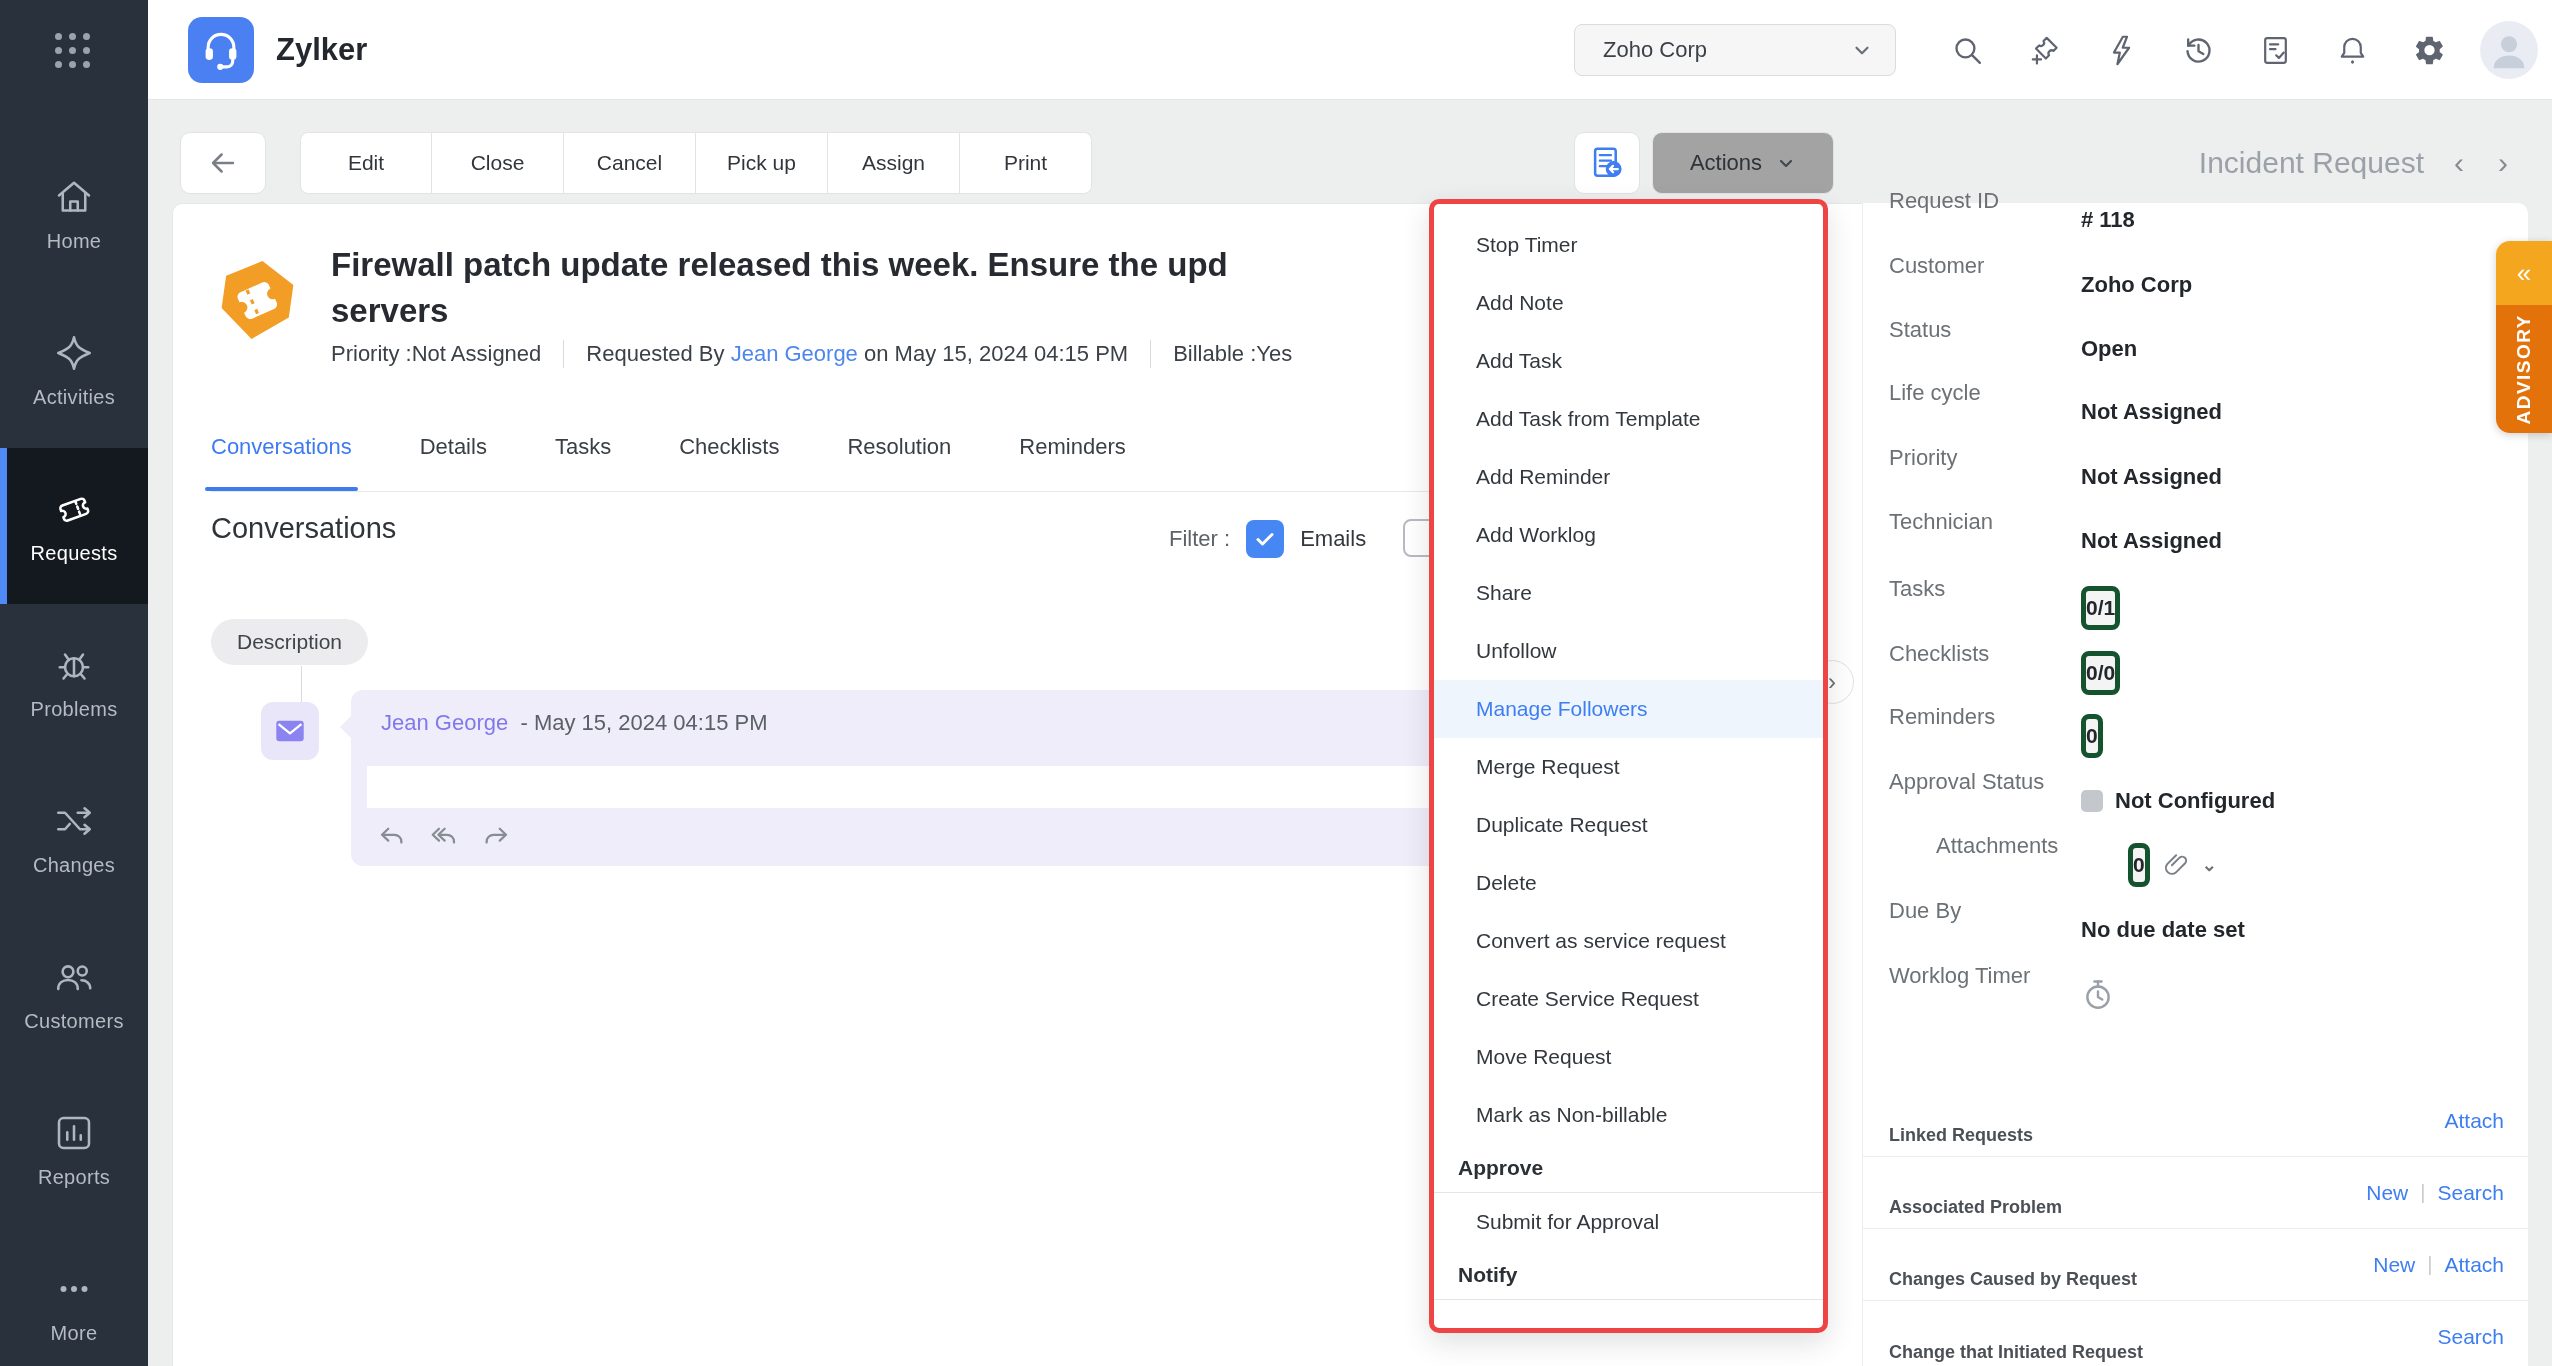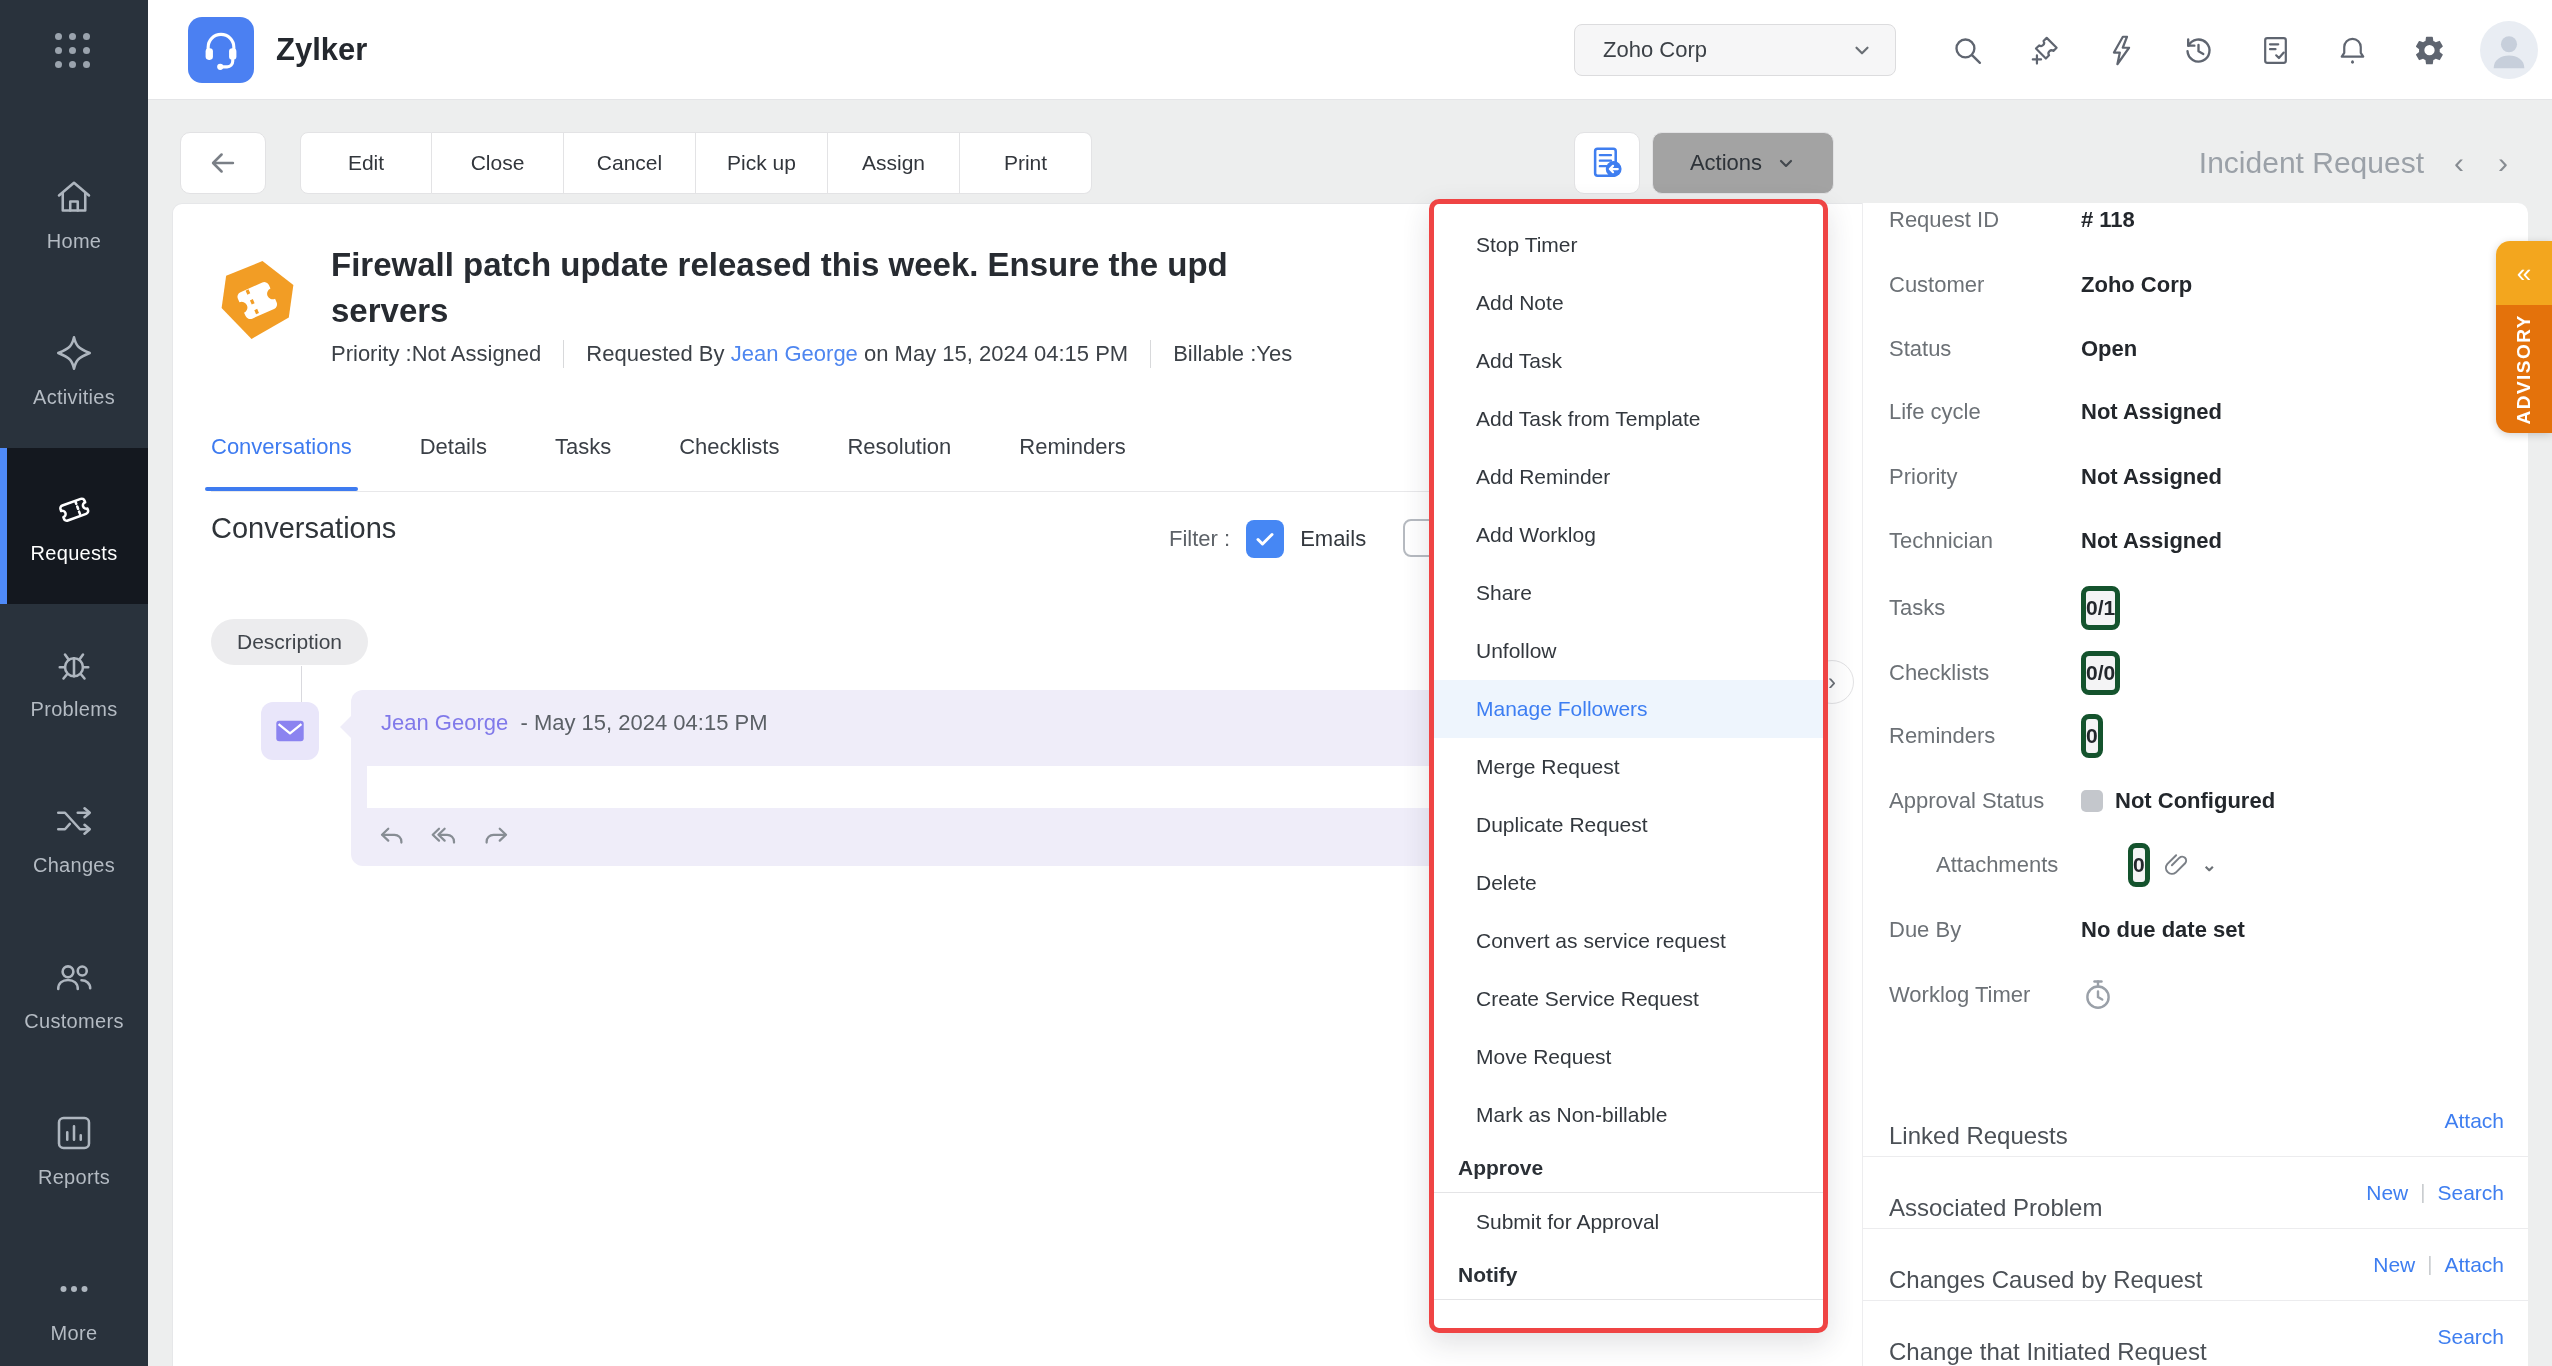--- a/index.html
+++ b/index.html
@@ -78,33 +78,33 @@
   .bubble::before { content:""; position:absolute; left:-11px; top:26px; border:11px solid transparent; border-right-color:#efedf9; border-left:none; }
   .bubble-head { position:absolute; left:30px; top:20px; font-size:22px; color:#5b6066; white-space:nowrap; }
   .bubble-head a { color:#8079ea; text-decoration:none; cursor:pointer; }
   .bubble-strip { position:absolute; left:16px; right:0; top:76px; height:42px; background:#ffffff; }
   .bubble-icons { position:absolute; left:26px; bottom:16px; display:flex; gap:22px; }
   .bubble-icons svg { width:30px; height:30px; cursor:pointer; }
 
   
   .panel { position:absolute; left:1862px; top:203px; width:666px; height:1163px; background:#fff; border-left:1px solid #ededef; border-radius:0 10px 0 0; z-index:2; }
   .fields { position:absolute; left:0; top:0; width:100%; }
-  .field-row { position:absolute; left:26px; right:36px; height:64px; display:flex; align-items:center; }
+  .field-row { position:absolute; left:26px; right:36px; height:64px; display:flex; }
   .field-label { width:192px; font-size:22px; color:#6c7176; flex:0 0 auto; }
   .field-value { font-size:22px; font-weight:600; color:#23272c; display:flex; align-items:center; gap:12px; }
   .badge { background:#f4f4f5; border:5px solid #14532d; border-radius:8px; padding:5px 0; font-size:21px; font-weight:600; color:#23272c; }
   .swatch { width:22px; height:22px; border-radius:5px; background:#c4c7cc; display:inline-block; }
   .clip-ic svg { width:28px; height:28px; cursor:pointer; }
   .chev-small { font-size:18px; color:#6c7176; cursor:pointer; }
   .timer-ic svg { width:34px; height:34px; cursor:pointer; }
 
   .link-rows { position:absolute; left:0; top:882px; width:100%; }
   .link-row { height:72px; display:flex; align-items:center; justify-content:space-between; padding:0 24px 0 26px; border-bottom:1px solid #ececee; }
   .link-row:last-child { border-bottom:none; }
-  .link-label { font-size:24px; color:#4b5056; font-weight:400; white-space:nowrap;margin-top:30px; }
+  .link-label { font-size:18px; color:#4b5056; font-weight:700; white-space:nowrap;margin-top:30px; }
   .link-actions { display:flex; align-items:center; gap:12px; }
   .link-actions a { font-size:21px; color:#3e7ef0; text-decoration:none; cursor:pointer; white-space:nowrap; }
   .link-actions .lsep { color:#c9cccf; font-size:20px; }
 
   
   .collapse-handle { position:absolute; left:1810px; top:660px; width:44px; height:44px; background:#fff; border:1px solid #e2e2e4; border-radius:50%; display:flex; align-items:center; justify-content:center; font-size:24px; color:#6a6f75; z-index:6; cursor:pointer; }
 
   
   .menu { position:absolute; left:1429px; top:199px; width:399px; height:1134px; background:#ffffff; border:5px solid #ef4444; border-radius:10px; box-shadow:0 10px 28px rgba(40,45,60,.14); z-index:10; padding-top:12px; overflow:hidden; }
   .menu-item { height:58px; display:flex; align-items:center; padding-left:42px; font-size:21px; color:#33383e; cursor:pointer; white-space:nowrap; }

